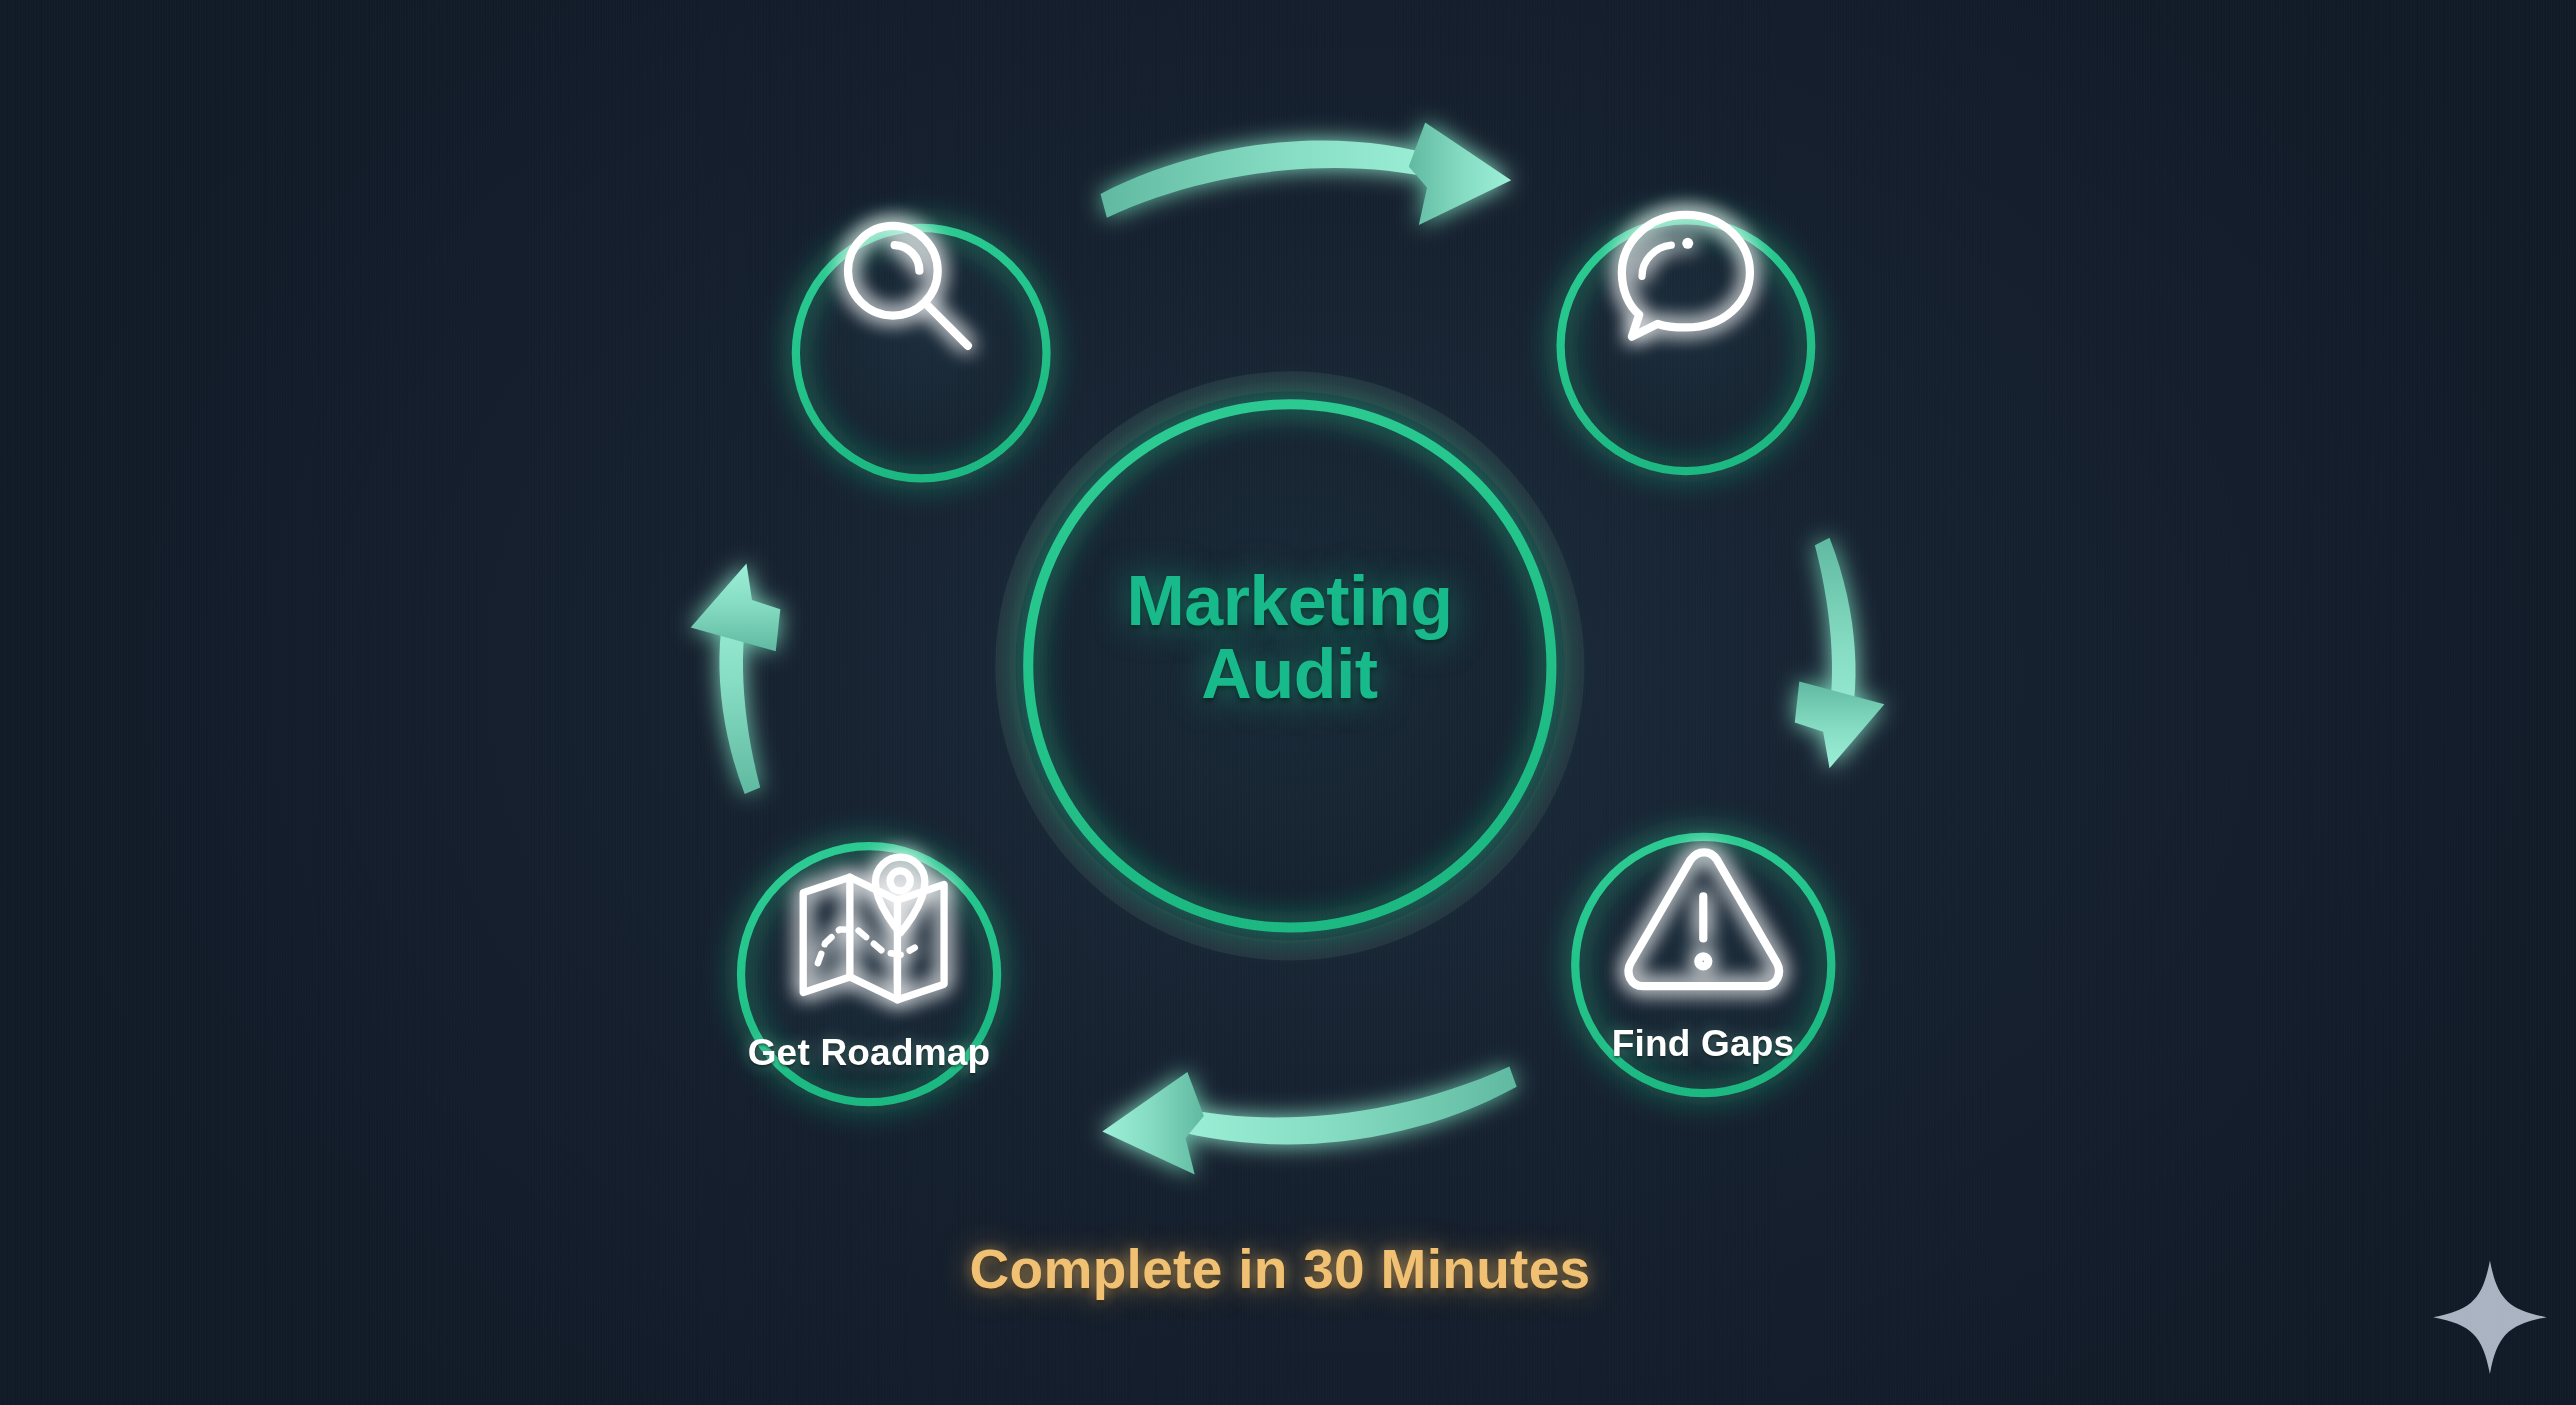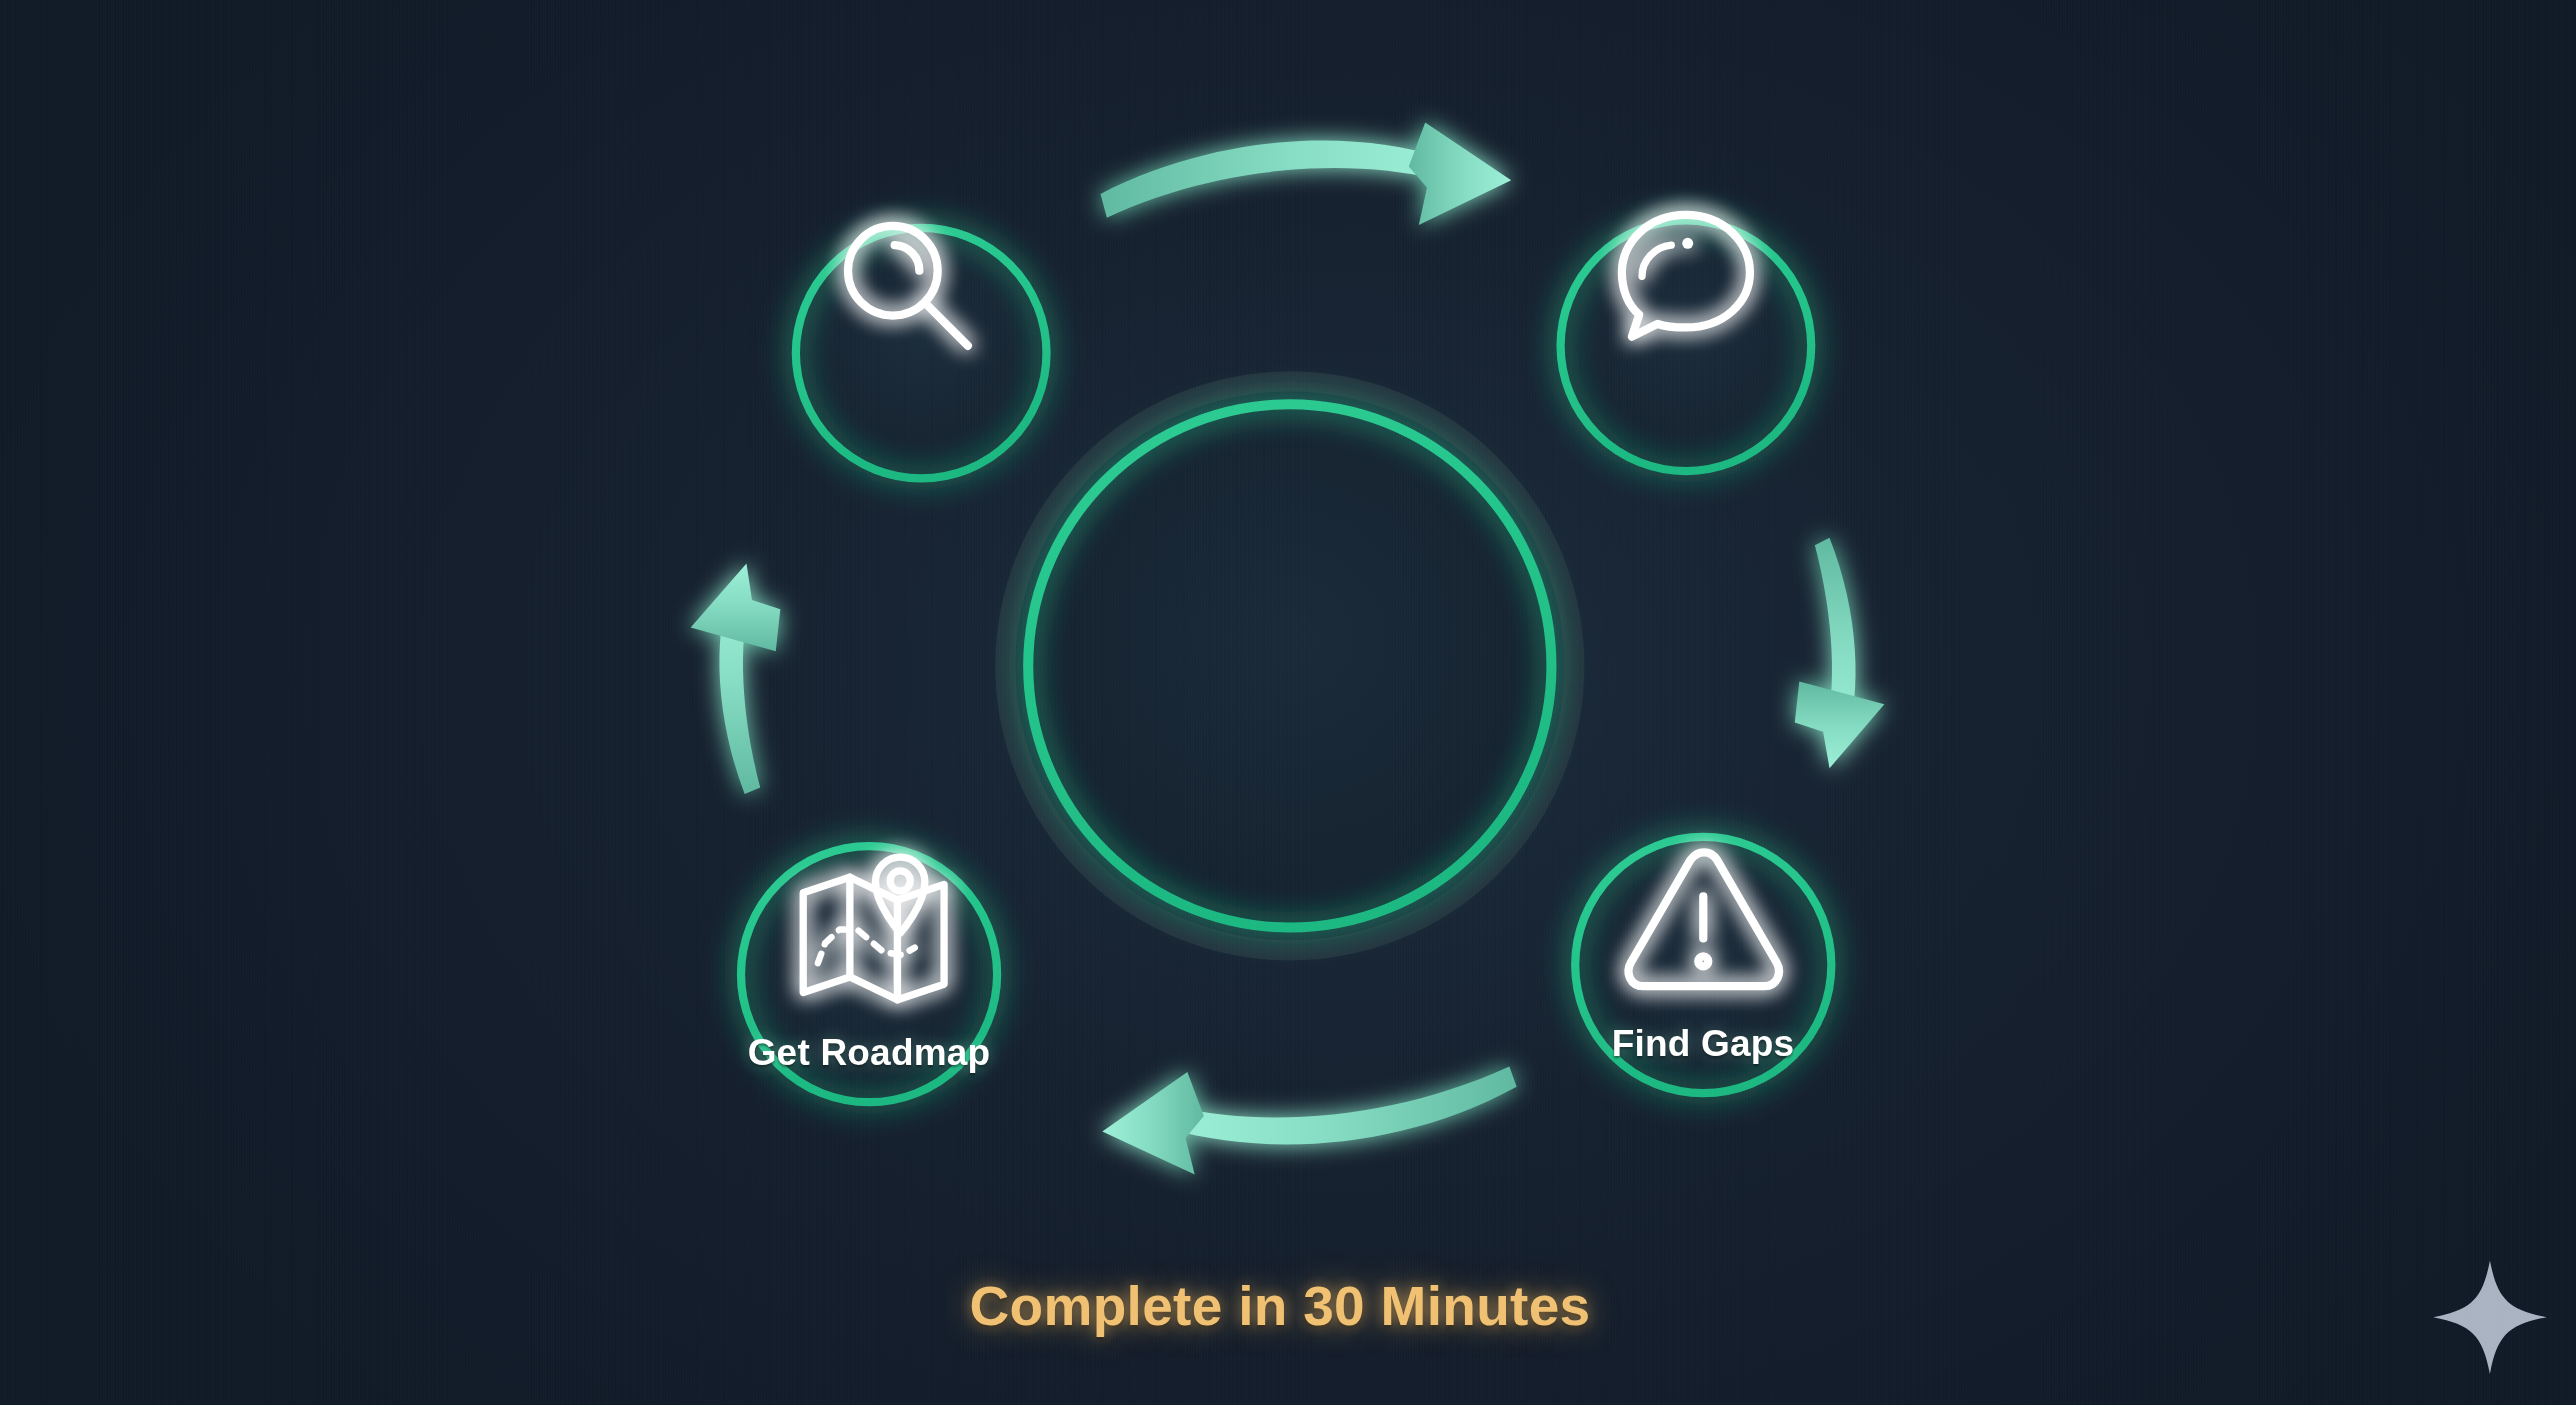--- a/index.html
+++ b/index.html
@@ -71,21 +71,20 @@
     position: absolute;
     left: 0;
     top: 1237px;
     width: 2560px;
     text-align: center;
     color: #f0c173;
     font-weight: 700;
     font-size: 55px;
     letter-spacing: 0.3px;
     text-shadow: 0 0 31px rgba(240,180,90,0.55), 0 0 12.8px rgba(240,190,110,0.45), 0 2.7px 3.7px rgba(0,0,0,0.5);
-    margin-top: 37px;
   }
 </style>
 </head>
 <body>
 
 <div id="stage">
 
   <svg id="svgroot" viewBox="0 0 2816 1536">
     <defs>
 
@@ -258,20 +257,22 @@
       <path d="M 2722,1378
                C 2730,1420 2742,1432 2784,1440
                C 2742,1448 2730,1460 2722,1502
                C 2714,1460 2702,1448 2660,1440
                C 2702,1432 2714,1420 2722,1378 Z" fill="#aab3c2"></path>
     </g>
   </svg>
 
   <div id="texture"></div>
 
+  <div id="center-title">Marketing
+Audit</div>
 
 
 
   <div class="node-label" style="left:1520px; top:1023px; width:366px;text-align:center;">Find Gaps</div>
 
   <div class="node-label" style="left:686px; top:1032px; width:366px;">Get Roadmap</div>
 
   <div id="footer-text">Complete in 30 Minutes</div>
 
 </div>

